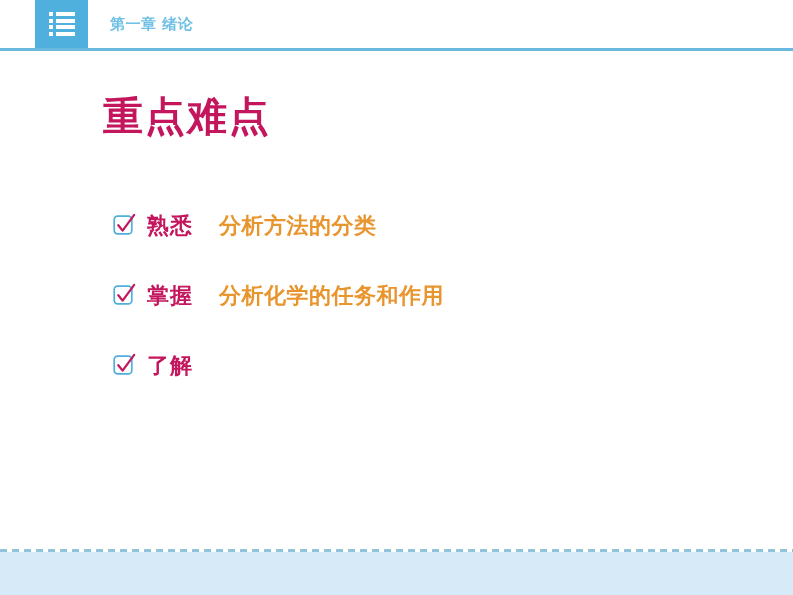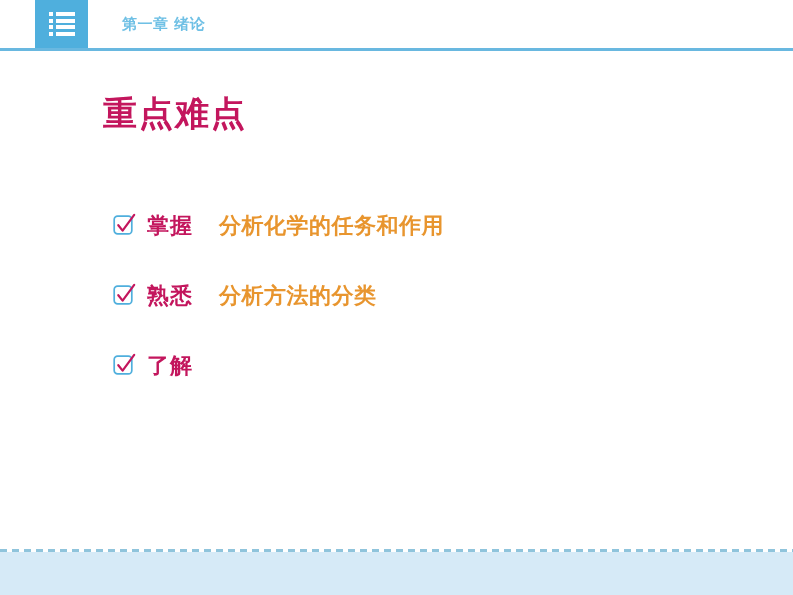--- a/index.html
+++ b/index.html
@@ -73,21 +73,20 @@
     position: absolute;
     left: 110px;
     top: 0;
     height: 48px;
     line-height: 48px;
     font-size: 15px;
     font-weight: bold;
     color: #6FC0E5;
     letter-spacing: 0.5px;
     white-space: nowrap;
-    margin-left: 12px;
   }
 
   #header-rule {
     position: absolute;
     left: 0;
     top: 48px;
     width: 793px;
     height: 3px;
     background: #69B8E0;
   }
@@ -99,21 +98,21 @@
     top: 51px;
     width: 793px;
     height: 500px;
     background: #ffffff;
   }
 
   #main-heading {
     position: absolute;
     left: 103px;
     top: 45px;
-    font-size: 34px;
+    font-size: 40px;
     font-weight: bold;
     color: #C3165D;
     letter-spacing: 2px;
     line-height: 1.0;
     white-space: nowrap;
   }
 
   #bullet-list {
     position: absolute;
     left: 112px;
@@ -219,50 +218,50 @@
     <div id="header-title">第一章  绪论</div>
 
     <div id="header-rule"></div>
   </div>
 
   <div id="body-area">
 
     <div id="main-heading">重点难点</div>
 
     <div id="bullet-list">
+
+      <div class="bullet-row">
+        <span class="check-icon">
+          <svg viewBox="0 0 26 26" xmlns="http://www.w3.org/2000/svg">
+            <rect x="2.2" y="4.2" width="17.6" height="17.6" rx="3.4" ry="3.4" fill="none" stroke="#4FAFDD" stroke-width="1.7"></rect>
+            <path d="M6.3 13.2 L10.6 18.6 L22.2 2.8" fill="none" stroke="#C3165D" stroke-width="2.2" stroke-linecap="round" stroke-linejoin="round"></path>
+          </svg>
+        </span>
+        <span class="bullet-level">熟悉</span>
+        <span class="bullet-text">分析方法的分类</span>
+      </div>
 
       <div class="bullet-row">
         <span class="check-icon">
           <svg viewBox="0 0 26 26" xmlns="http://www.w3.org/2000/svg">
             <rect x="2.2" y="4.2" width="17.6" height="17.6" rx="3.4" ry="3.4" fill="none" stroke="#4FAFDD" stroke-width="1.7"></rect>
             <path d="M6.3 13.2 L10.6 18.6 L22.2 2.8" fill="none" stroke="#C3165D" stroke-width="2.2" stroke-linecap="round" stroke-linejoin="round"></path>
           </svg>
         </span>
         <span class="bullet-level">掌握</span>
         <span class="bullet-text">分析化学的任务和作用</span>
       </div>
 
       <div class="bullet-row">
         <span class="check-icon">
           <svg viewBox="0 0 26 26" xmlns="http://www.w3.org/2000/svg">
             <rect x="2.2" y="4.2" width="17.6" height="17.6" rx="3.4" ry="3.4" fill="none" stroke="#4FAFDD" stroke-width="1.7"></rect>
             <path d="M6.3 13.2 L10.6 18.6 L22.2 2.8" fill="none" stroke="#C3165D" stroke-width="2.2" stroke-linecap="round" stroke-linejoin="round"></path>
           </svg>
         </span>
-        <span class="bullet-level">熟悉</span>
-        <span class="bullet-text">分析方法的分类</span>
-      </div>
-
-      <div class="bullet-row">
-        <span class="check-icon">
-          <svg viewBox="0 0 26 26" xmlns="http://www.w3.org/2000/svg">
-            <rect x="2.2" y="4.2" width="17.6" height="17.6" rx="3.4" ry="3.4" fill="none" stroke="#4FAFDD" stroke-width="1.7"></rect>
-            <path d="M6.3 13.2 L10.6 18.6 L22.2 2.8" fill="none" stroke="#C3165D" stroke-width="2.2" stroke-linecap="round" stroke-linejoin="round"></path>
-          </svg>
-        </span>
         <span class="bullet-level">了解</span>
       </div>
 
     </div>
   </div>
 
   <div id="footer-dashes"></div>
   <div id="footer-band"></div>
 
 </div>

